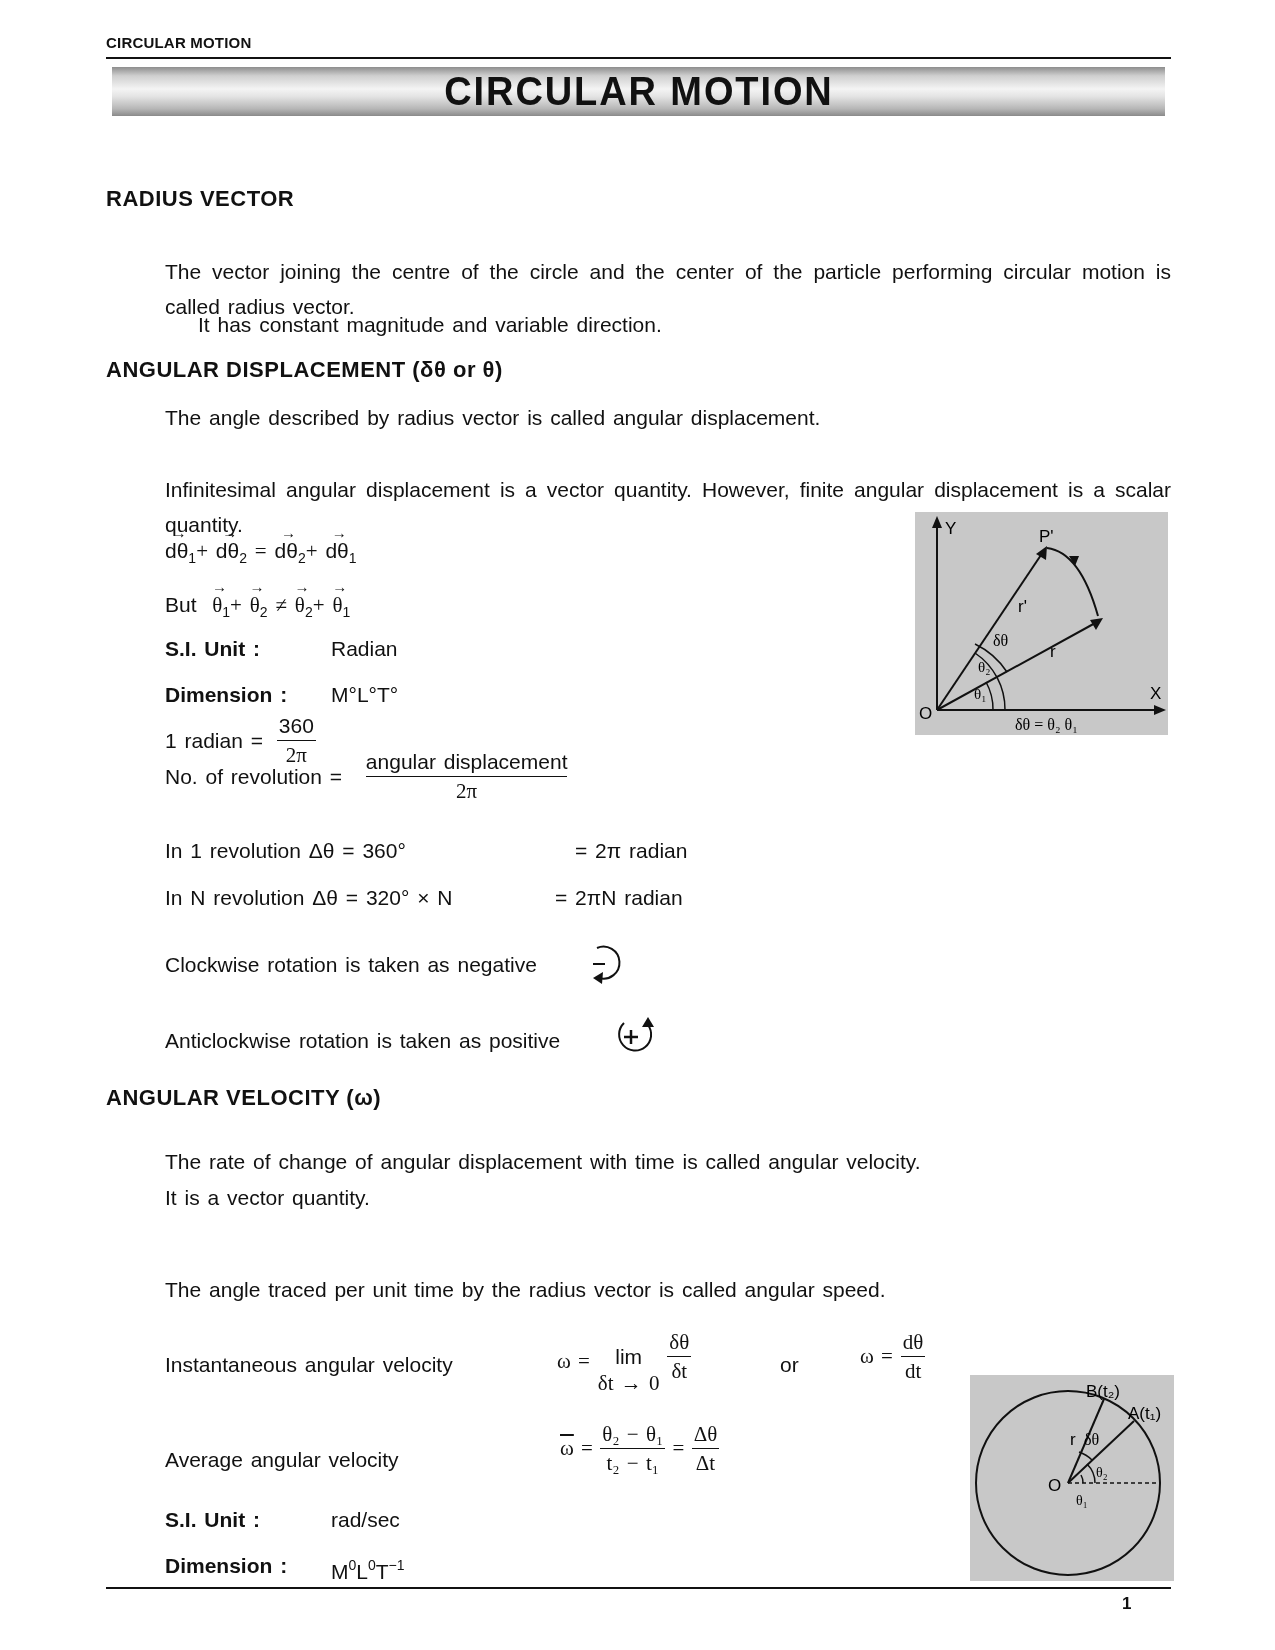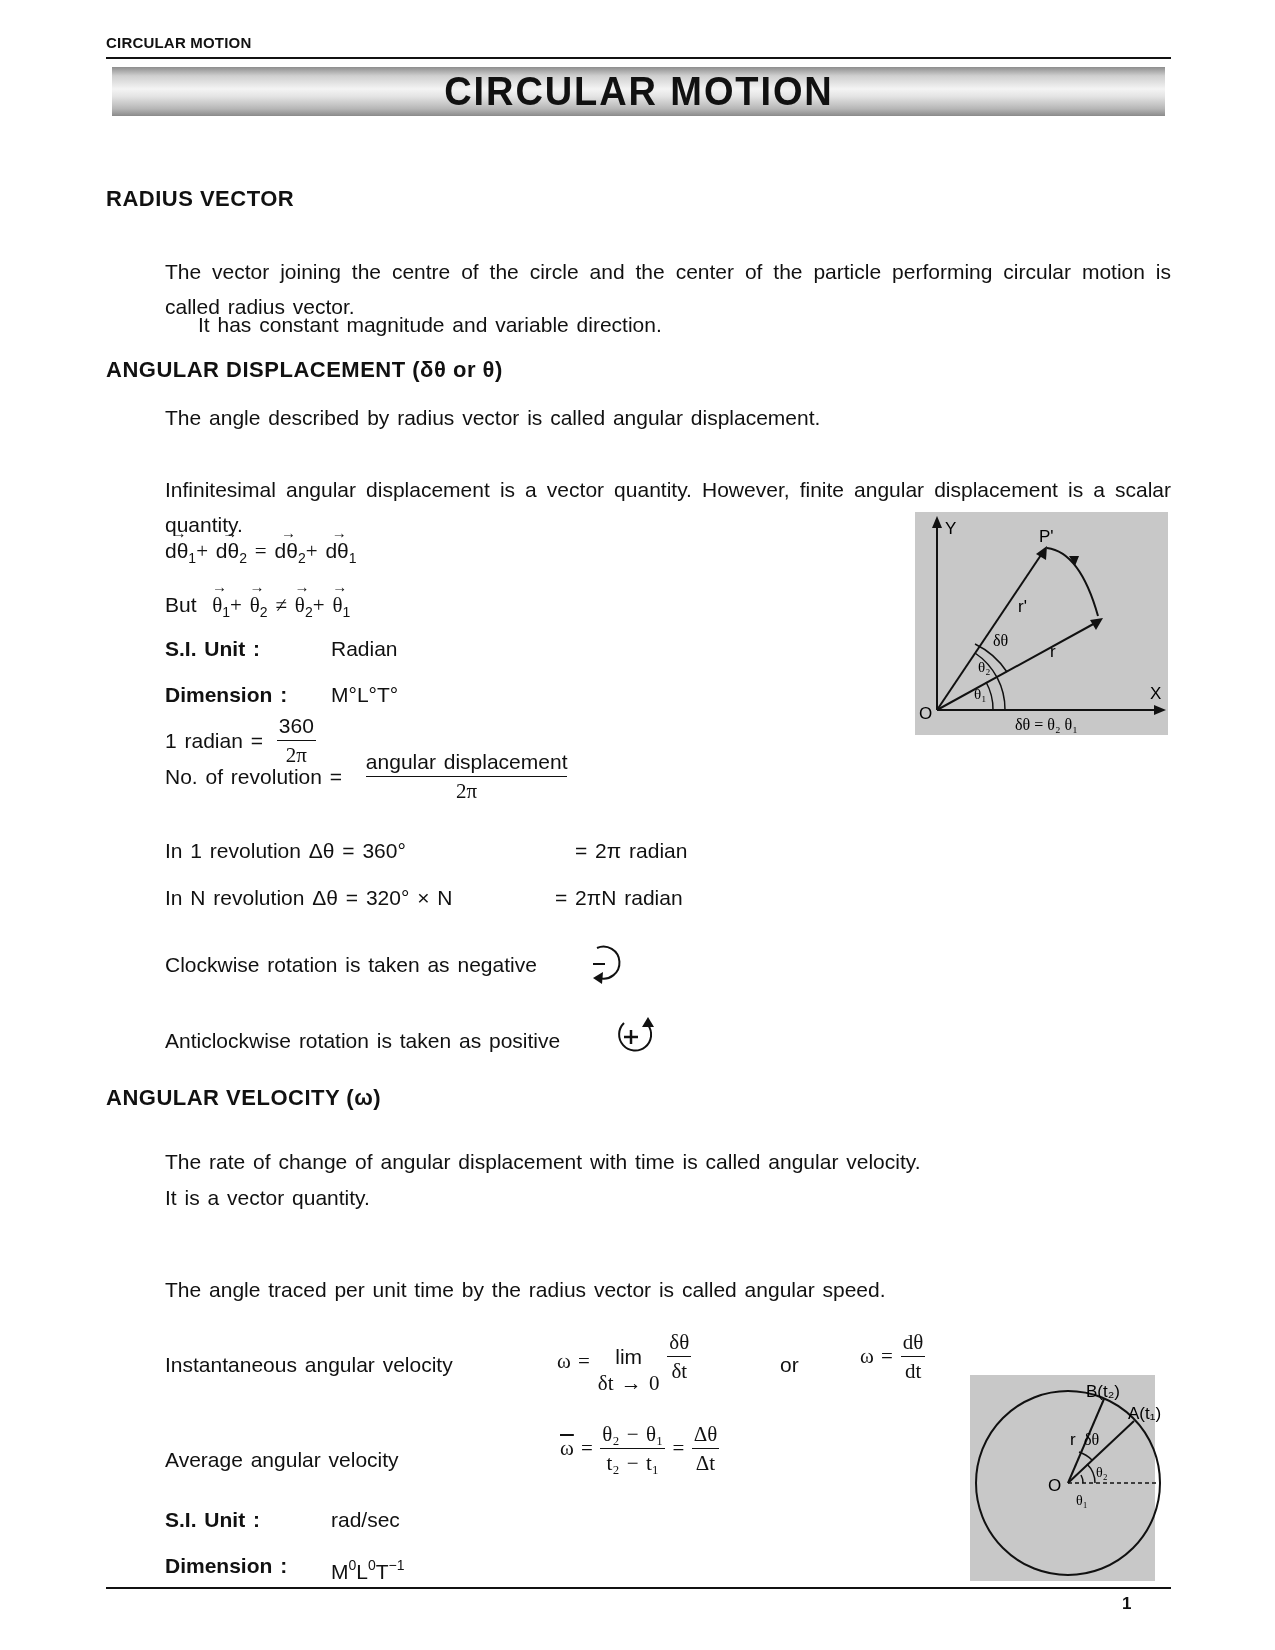--- a/index.html
+++ b/index.html
@@ -177,21 +177,21 @@
     <text x="124" y="30" font-size="17">P'</text>
     <text x="103" y="100" font-size="17">r'</text>
     <text x="135" y="145" font-size="17">r</text>
     <text x="78" y="134" font-size="16" font-family="Liberation Serif, serif">δθ</text>
     <text x="63" y="160" font-size="15" font-family="Liberation Serif, serif">θ₂</text>
     <text x="59" y="187" font-size="15" font-family="Liberation Serif, serif">θ₁</text>
     <text x="100" y="218" font-size="16" font-family="Liberation Serif, serif">δθ = θ₂   θ₁</text>
   </svg>
 </div>
 
-<div class="abs figure" style="left:970px; top:1375px; width:185px; height:206px;">
+<div class="abs figure" style="left:970px; top:1375px; width:204px; height:206px;">
   <svg width="198" height="206" viewBox="0 0 198 206" font-family="Liberation Sans, sans-serif">
     <circle cx="98" cy="108" r="92" fill="none" stroke="#111" stroke-width="2"></circle>
     <line x1="98" y1="108" x2="190" y2="108" stroke="#111" stroke-width="1.5" stroke-dasharray="4,3"></line>
     <line x1="98" y1="108" x2="134" y2="24" stroke="#111" stroke-width="2"></line>
     <line x1="98" y1="108" x2="164" y2="46" stroke="#111" stroke-width="2"></line>
     <path d="M113 108 A15 15 0 0 0 111 100" fill="none" stroke="#111" stroke-width="1.5"></path>
     <path d="M125 108 A27 27 0 0 0 117 89" fill="none" stroke="#111" stroke-width="1.5"></path>
     <path d="M122 85 A33 33 0 0 0 109 77" fill="none" stroke="#111" stroke-width="1.5"></path>
     <text x="116" y="22" font-size="17">B(t₂)</text>
     <text x="158" y="44" font-size="17">A(t₁)</text>

